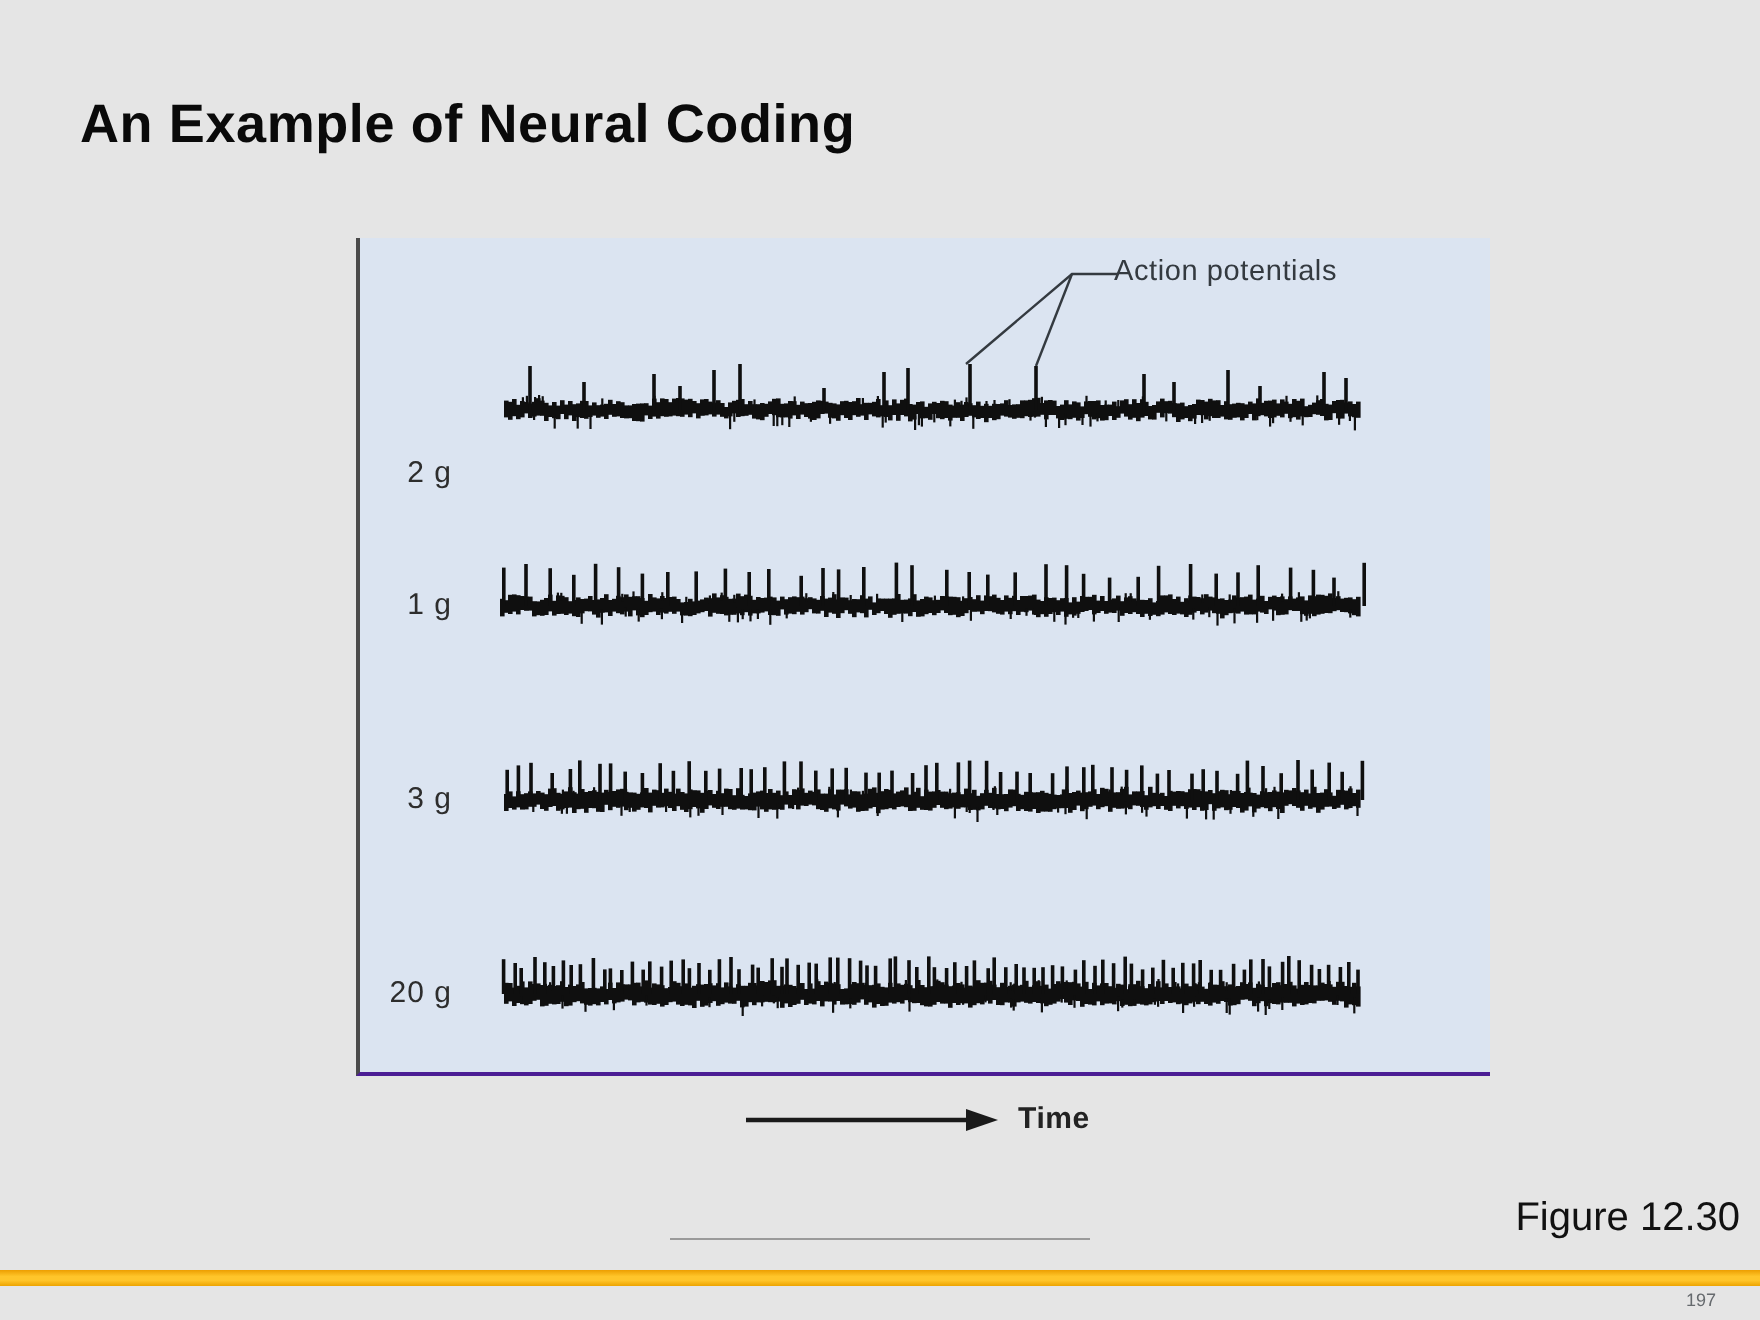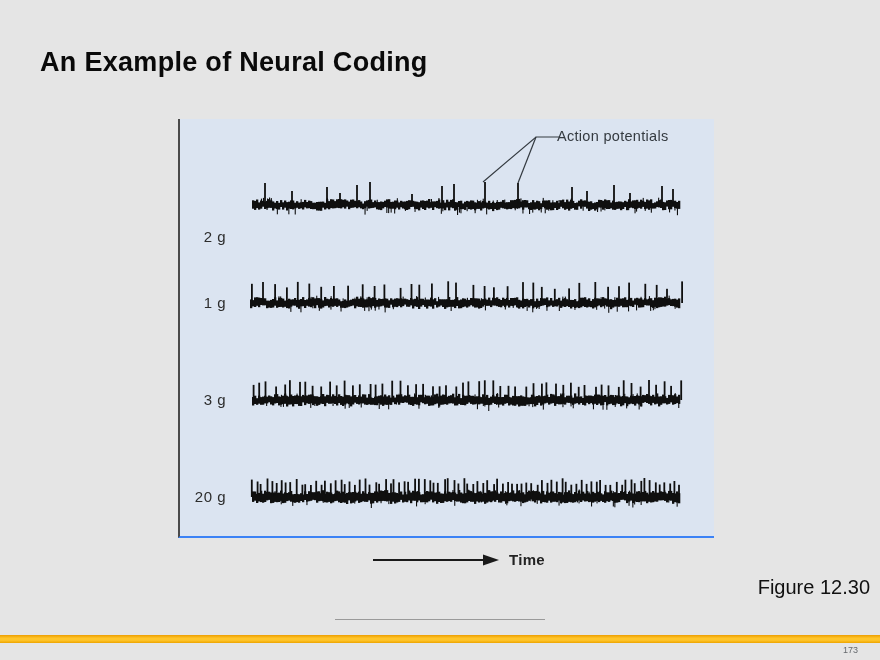--- a/index.html
+++ b/index.html
@@ -11,21 +11,22 @@
 
   .slide-title {
     position: absolute; left: 40px; top: 47px; margin: 0;
     font-size: 27px; font-weight: bold; color: #0a0a0a; letter-spacing: 0.3px;
   }
 
   .figure-panel {
     position: absolute; left: 178px; top: 119px; width: 534px; height: 417px;
     background: #dbe4f1;
     border-left: 2px solid #4a4a4a;
-    border-bottom: 2px solid #3b82f6;
+    border-bottom: 2px solid #4c1d95;
+    padding-left: 31px;
   }
   .figure-panel svg { position: absolute; left: 0; top: 0; }
 
   .annotation-label {
     position: absolute; left: 377px; top: 9px;
     font-size: 14.5px; color: #343a40; letter-spacing: 0.3px; white-space: nowrap;
   }
 
   .trace-label {
     position: absolute; left: 4px; width: 42px; text-align: right;
@@ -37,21 +38,21 @@
     display: flex; align-items: center; gap: 9px;
   }
   .time-label { font-size: 15px; font-weight: bold; color: #232323; letter-spacing: 0.3px; }
 
   .divider-line {
     position: absolute; left: 335px; top: 619px; width: 210px; height: 1px;
     background: #9a9a9a;
   }
 
   .figure-caption {
-    position: absolute; right: 10px; top: 576px;
+    position: absolute; right: 10px; top: 598px;
     font-size: 20px; color: #111111;
   }
 
   .accent-bar {
     position: absolute; left: 0; top: 635px; width: 880px; height: 8px;
     background: linear-gradient(to bottom, #ED9E00 0%, #FFC52A 40%, #FFC52A 65%, #EDA400 100%);
   }
 
   .page-number {
     position: absolute; right: 22px; top: 645px;
@@ -1376,15 +1377,15 @@
     </svg>
     <span class="time-label">Time</span>
   </div>
 
   <div class="divider-line"></div>
 
   <div class="figure-caption">Figure 12.30</div>
 
   <div class="accent-bar"></div>
 
-  <div class="page-number">173</div>
+  <div class="page-number">197</div>
 
 </div>
 
 </body></html>

